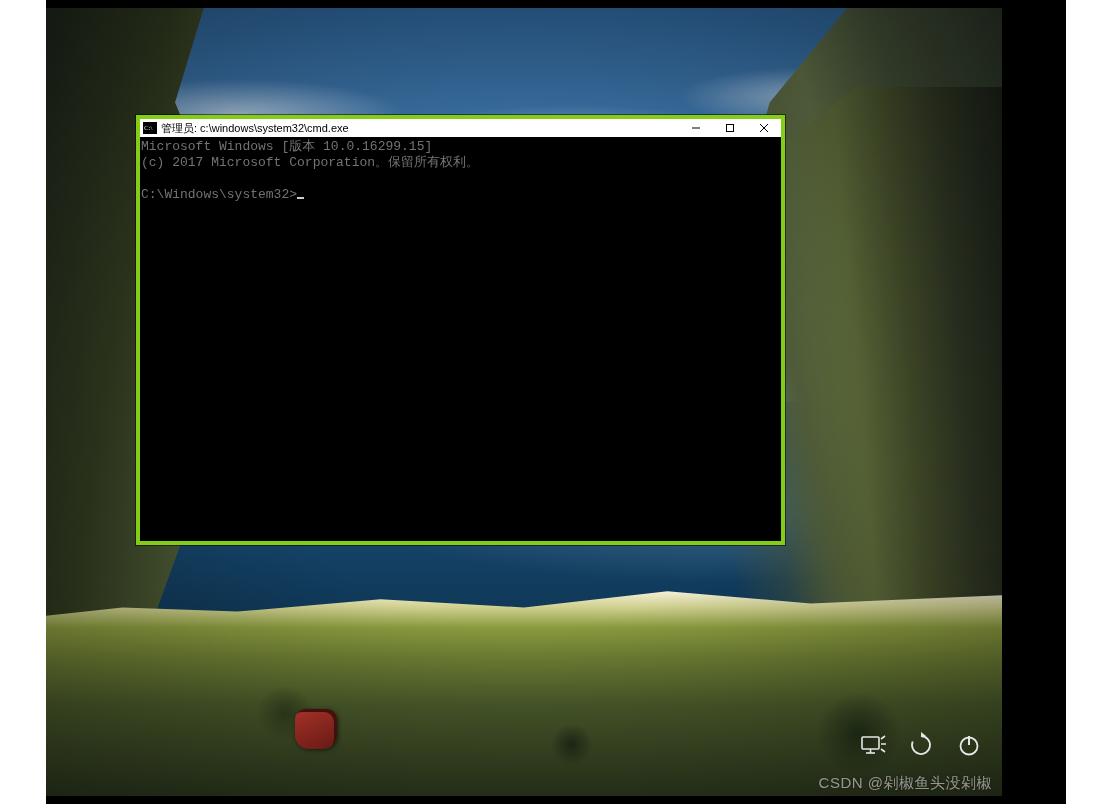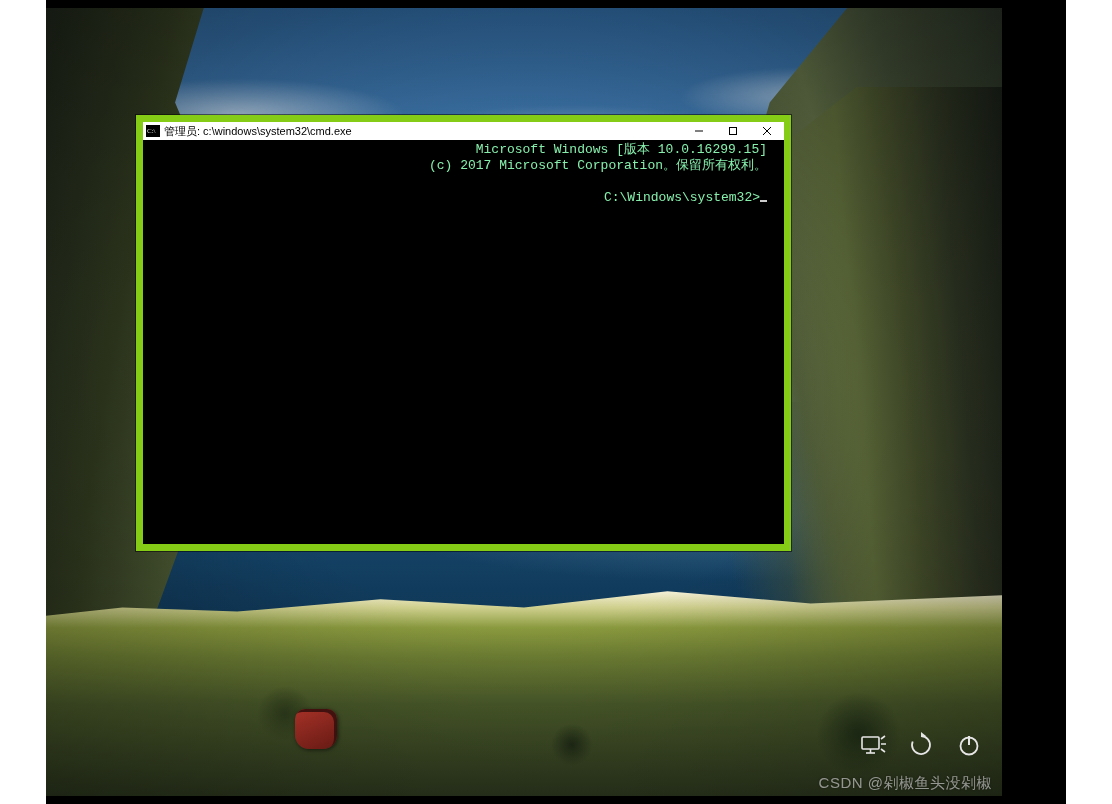--- a/index.html
+++ b/index.html
@@ -46,29 +46,29 @@
   .fg-texture{position:absolute;left:0;bottom:0;width:100%;height:26%;
       background:
         radial-gradient(circle 60px at 85% 70%,#223018,transparent 70%),
         radial-gradient(circle 40px at 25% 60%,#2f3d1c,transparent 70%),
         radial-gradient(circle 30px at 55% 75%,#1f2a16,transparent 70%);
   }
   .backpack{position:absolute;left:26%;bottom:6%;width:42px;height:40px;border-radius:10px 10px 14px 14px;background:linear-gradient(150deg,#c23a2e,#7a1f18);box-shadow:-3px 3px 0 #4a1410 inset,1px 1px 4px rgba(0,0,0,.6);}
   .dark-overlay{position:absolute;inset:0;background:radial-gradient(ellipse at center,rgba(0,0,0,0) 40%,rgba(0,0,0,.35) 100%);}
 
   
-  .cmd-window{position:absolute;left:136px;top:115px;width:641px;height:422px;background:#000;border:7px solid #84cc16;box-shadow:0 0 0 1px rgba(0,0,0,.5);}
+  .cmd-window{position:absolute;left:136px;top:115px;width:641px;height:422px;background:#000;border:4px solid #84cc16;box-shadow:0 0 0 1px rgba(0,0,0,.5);}
   .titlebar{height:18px;background:#fff;color:#000;display:flex;align-items:center;font-size:11px;line-height:18px;font-family:"Microsoft YaHei","Segoe UI",sans-serif;}
   .title-icon{width:14px;height:12px;margin:0 4px 0 3px;background:#000;position:relative;display:inline-block;}
   .title-icon::before{content:"C:\\";position:absolute;left:1px;top:0;color:#ddd;font:7px/12px Consolas;}
   .title-text{white-space:nowrap;}
   .win-controls{margin-left:auto;display:flex;height:18px;}
   .win-btn{width:34px;height:18px;display:flex;align-items:center;justify-content:center;}
   .win-btn svg{display:block;}
-  .cmd-body{position:absolute;left:1px;right:1px;top:19px;bottom:1px;background:#000;color:#86efac;font:13px/16px "NSimSun","SimSun","Courier New",monospace;padding:1px 16px 0 0;white-space:pre;text-align:right;}
+  .cmd-body{position:absolute;left:1px;right:1px;top:19px;bottom:1px;background:#000;color:#737373;font:13px/16px "NSimSun","SimSun","Courier New",monospace;padding:1px 16px 0 0;white-space:pre;}
   .cursor{display:inline-block;width:7px;height:2px;background:#ccc;vertical-align:-1px;margin-left:0;}
 
   
   .login-icons{position:absolute;right:20px;bottom:38px;display:flex;gap:22px;align-items:center;}
   .login-icon{width:26px;height:26px;display:flex;align-items:center;justify-content:center;color:#e9e9e9;}
   .login-icon svg{overflow:visible;}
 
   
   .watermark{position:absolute;right:10px;bottom:6px;color:rgba(230,230,230,.6);font:15px/1 "Microsoft YaHei",sans-serif;letter-spacing:.5px;text-shadow:0 0 2px rgba(0,0,0,.5);}
 </style>

